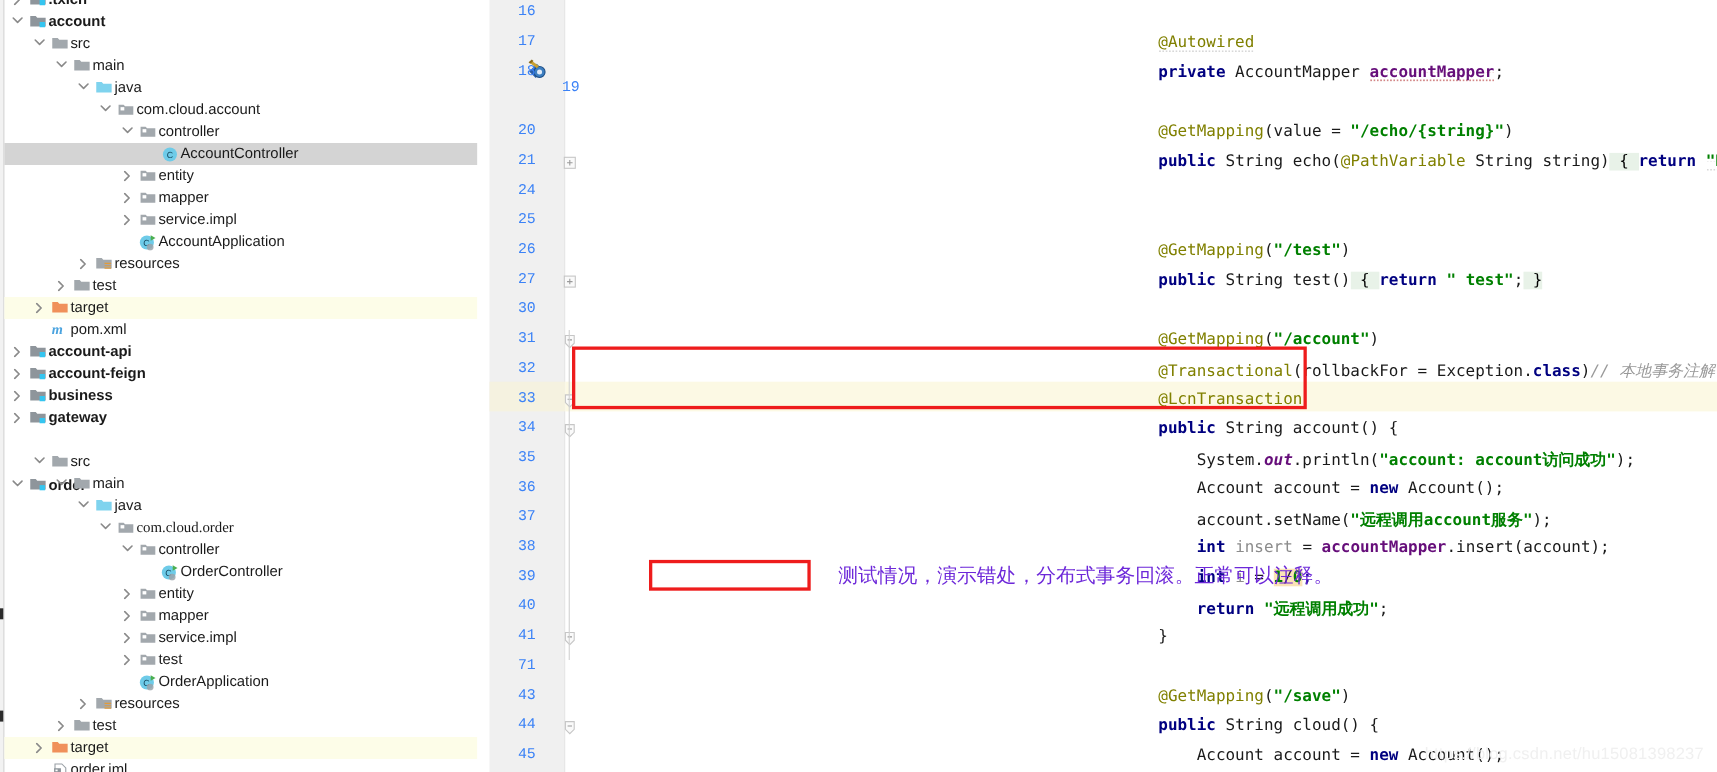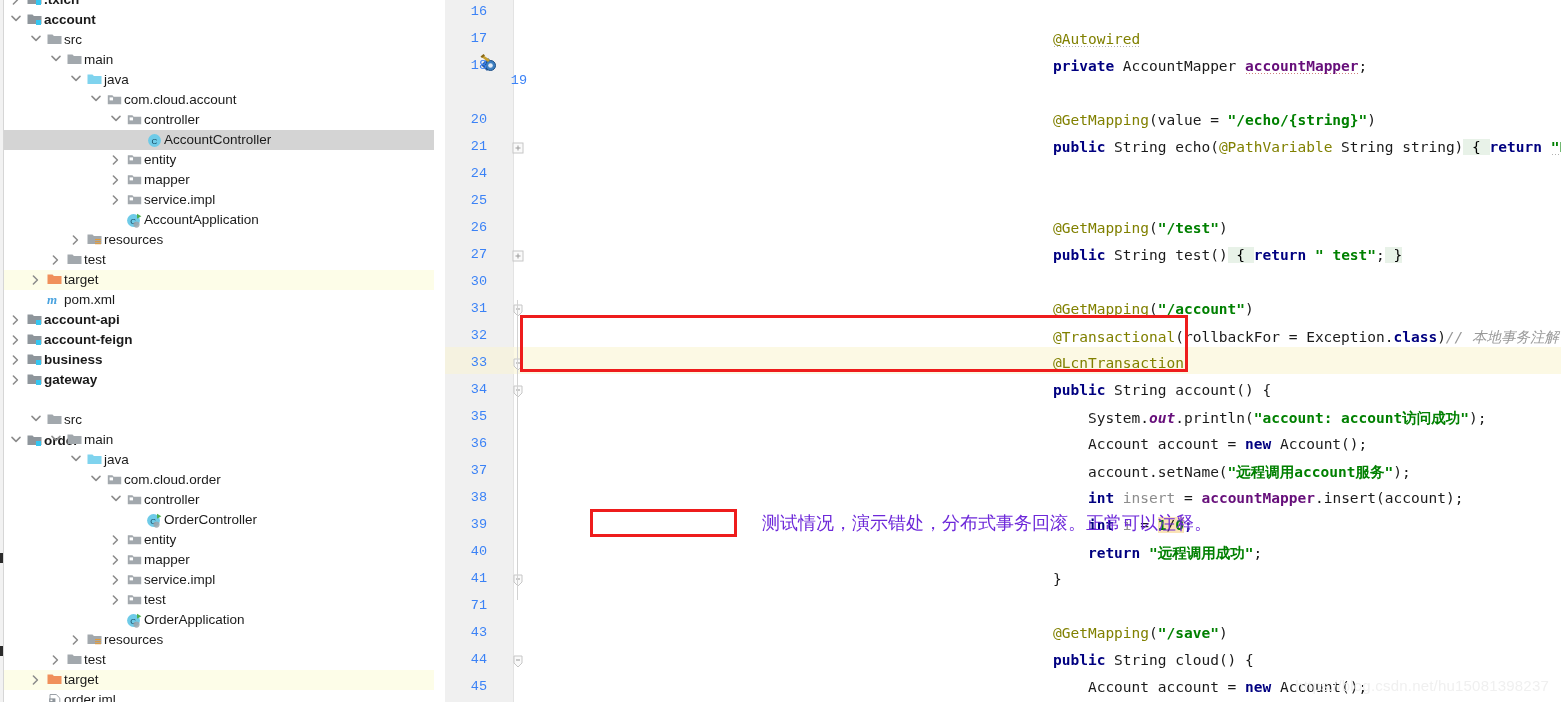--- a/index.html
+++ b/index.html
@@ -440,21 +440,21 @@
             <svg width="10" height="7" viewBox="0 0 10 7">
               <path d="M1 1.4 L5 5.4 L9 1.4" fill="none" stroke="#8a8a8a" stroke-width="1.5" stroke-linecap="round" stroke-linejoin="round"></path>
             </svg>
           </span>
           <span class="ico" style="left: 102px;">
             <svg width="15" height="12" viewBox="0 0 15 12">
               <path d="M0.8 2.2 h4.6 l1.3 1.5 h7.5 v7.6 h-13.4 z" fill="#a2a8ad"></path>
               <rect x="2.6" y="4.4" width="3.4" height="3" fill="#ffffff"></rect>
             </svg>
           </span>
-          <span class="lbl" style="left: 120px;">com.cloud.order</span>
+          <span class="lbl" style="left: 120px; font-family: Liberation Serif, serif;">com.cloud.order</span>
         </div>
         <div class="t-row" style="position: absolute; left: 0px; top: 490px; width: 430px;">
           <span class="arrow" style="left: 106px;">
             <svg width="10" height="7" viewBox="0 0 10 7">
               <path d="M1 1.4 L5 5.4 L9 1.4" fill="none" stroke="#8a8a8a" stroke-width="1.5" stroke-linecap="round" stroke-linejoin="round"></path>
             </svg>
           </span>
           <span class="ico" style="left: 122px;">
             <svg width="15" height="12" viewBox="0 0 15 12">
               <path d="M0.8 2.2 h4.6 l1.3 1.5 h7.5 v7.6 h-13.4 z" fill="#a2a8ad"></path>

